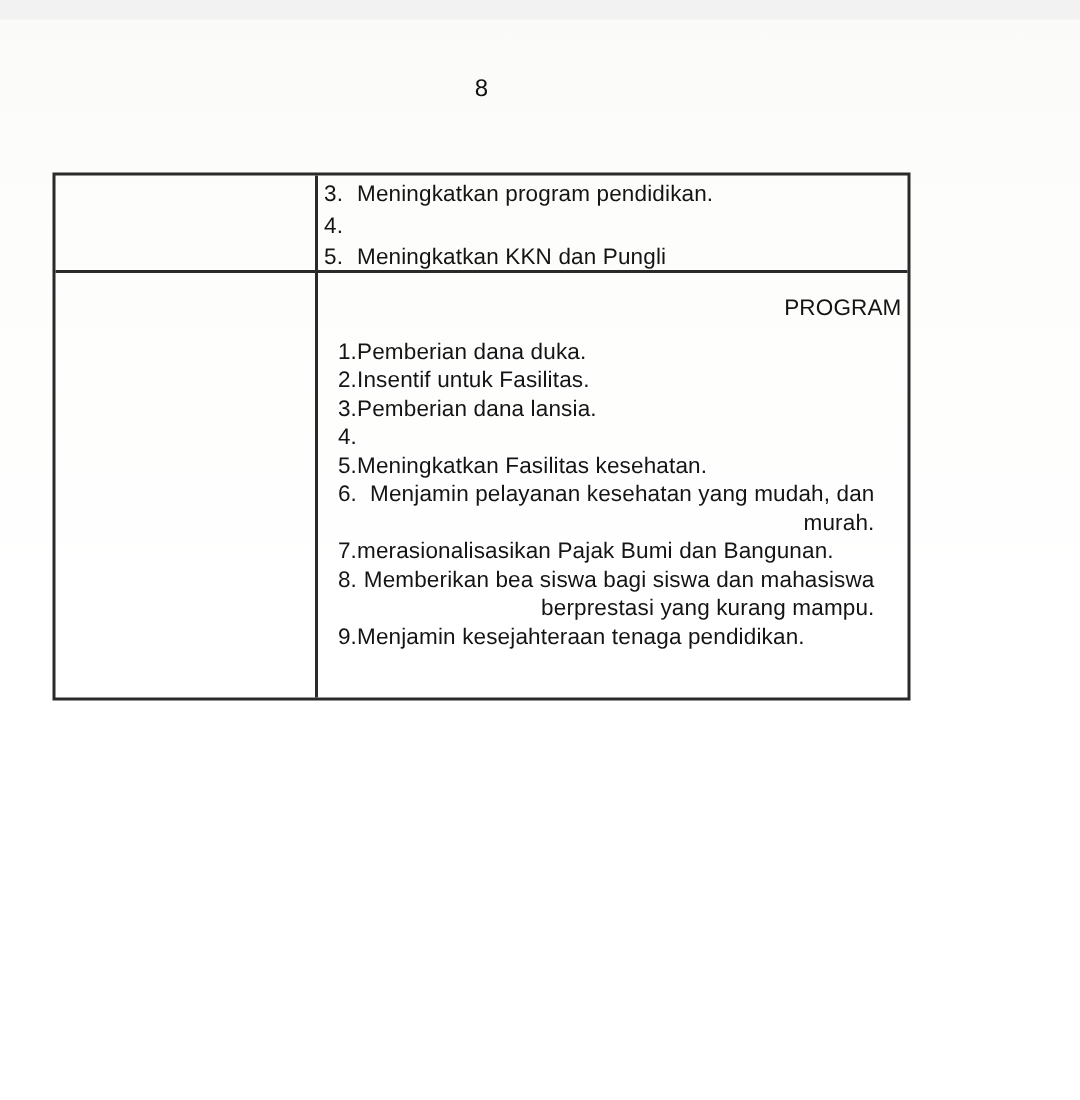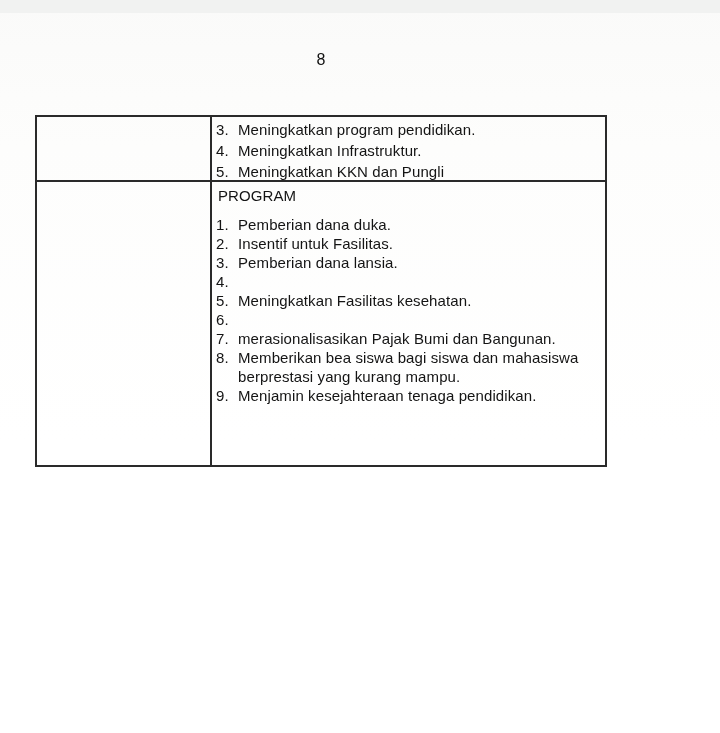--- a/index.html
+++ b/index.html
@@ -29,21 +29,21 @@
   .t-row{display:flex;box-sizing:border-box;}
   .t-row.r1{height:65px;border-bottom:2px solid #2a2a2a;}
   .t-row.r2{height:283px;}
   .cell-left{width:175px;flex:none;border-right:2px solid #2a2a2a;box-sizing:border-box;}
   .cell-right{
     flex:1;box-sizing:border-box;
     padding:2px 4px 0 4px;
     font-size:15px;letter-spacing:0.1px;color:#141414;
   }
   .r1 .cell-right{line-height:21px;}
-  .r2 .cell-right{line-height:19px;padding-top:3px;}
+  .r2 .cell-right{line-height:19px;padding-top:13px;text-align:right;}
   .sec-header{line-height:21px;margin:0 0 9px 2px;}
   .nlist .li{display:flex;align-items:flex-start;}
   .nlist .num{width:22px;flex:none;}
   .nlist .txt{flex:0 1 auto;max-width:345px;}
 </style>
 </head>
 <body>
 
 <div class="page">
 
@@ -56,21 +56,20 @@
     <div class="t-row r1">
       <div class="cell-left"></div>
       <div class="cell-right">
         <div class="nlist">
             <div class="li">
               <span class="num">3.</span>
               <span class="txt">Meningkatkan program pendidikan.</span>
             </div>
             <div class="li">
               <span class="num">4.</span>
-              <span class="txt">Meningkatkan Infrastruktur.</span>
             </div>
             <div class="li">
               <span class="num">5.</span>
               <span class="txt">Meningkatkan KKN dan Pungli</span>
             </div>
           </div>
       </div>
     </div>
 
     <div class="t-row r2">
@@ -92,20 +91,21 @@
             </div>
             <div class="li">
               <span class="num">4.</span>
             </div>
             <div class="li">
               <span class="num">5.</span>
               <span class="txt">Meningkatkan Fasilitas kesehatan.</span>
             </div>
             <div class="li">
               <span class="num">6.</span>
+              <span class="txt">Menjamin pelayanan kesehatan yang mudah, dan murah.</span>
             </div>
             <div class="li">
               <span class="num">7.</span>
               <span class="txt">merasionalisasikan Pajak Bumi dan Bangunan.</span>
             </div>
             <div class="li">
               <span class="num">8.</span>
               <span class="txt">Memberikan bea siswa bagi siswa dan mahasiswa berprestasi yang kurang mampu.</span>
             </div>
             <div class="li">

